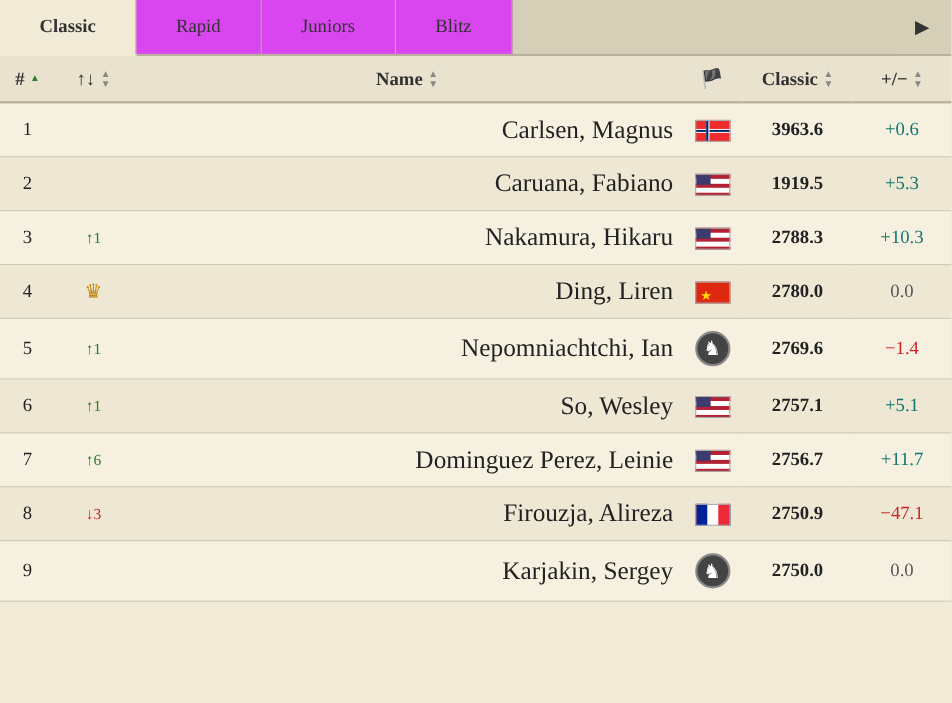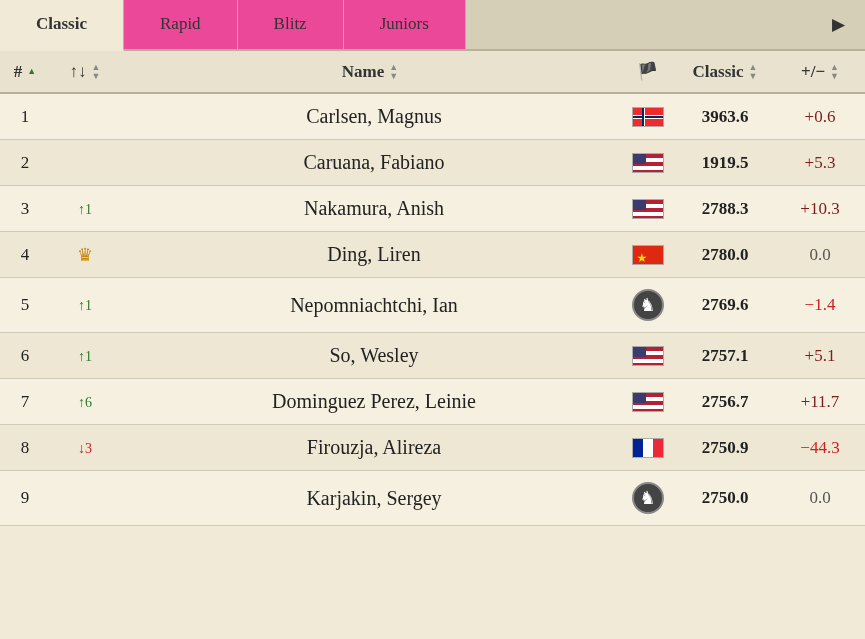--- a/index.html
+++ b/index.html
@@ -15,21 +15,21 @@
       display: flex;
       background: #d6cfb8;
       border-bottom: 2px solid #b8b09a;
     }
 
     .tab {
       padding: 14px 36px;
       font-size: 17px;
       cursor: pointer;
       border-right: 1px solid #b8b09a;
-      background: #ec4899;
+      background: #d946ef;
       color: #333;
       user-select: none;
     }
 
     .tab.active {
       background: #f0ead6;
       font-weight: bold;
       border-bottom: 2px solid #f0ead6;
       margin-bottom: -2px;
     }
@@ -78,33 +78,33 @@
       background: #ede7d3;
     }
 
     tbody td {
       padding: 11px 8px;
       text-align: center;
       color: #222;
     }
 
     tbody td.name-cell {
-      text-align: center;
+      text-align: right;
       padding-left: 16px;
-      font-size: 20px;
+      font-size: 23px;
     }
 
     .rank-col { width: 50px; }
     .change-col { width: 70px; }
     .name-col { min-width: 220px; }
     .flag-col { width: 55px; }
     .score-col { width: 100px; font-weight: bold; }
     .diff-col { width: 90px; }
 
-    .positive { color: #7f1d1d; }
+    .positive { color: #0f766e; }
     .negative { color: #cc2222; }
     .neutral { color: #555; }
 
     .change-up { color: #2a7a2a; font-size: 14px; }
     .change-down { color: #cc2222; font-size: 14px; }
 
     .crown { font-size: 18px; color: #c8860a; }
 
     
     .flag {
@@ -231,24 +231,24 @@
 <body>
 
 <div class="tabs">
   <div class="tab active">
     <span>Classic</span>
   </div>
   <div class="tab">
     <span>Rapid</span>
   </div>
   <div class="tab">
-    <span>Blitz</span>
+    <span>Juniors</span>
   </div>
   <div class="tab">
-    <span>Juniors</span>
+    <span>Blitz</span>
   </div>
   <div class="tab-more">▶</div>
 </div>
 
 <table>
   <thead>
     <tr>
       <th class="rank-col">
         <span class="header-sort">
           <span>#</span>
@@ -309,21 +309,21 @@
     <td class="rank-col">2</td>
     <td class="change-col"></td>
     <td class="name-cell">Caruana, Fabiano</td>
     <td class="flag-col"><span class="flag flag-usa"></span></td>
     <td class="score-col"><strong>1919.5</strong></td>
     <td class="diff-col"><span class="positive">+5.3</span></td>
   </tr>
       <tr>
     <td class="rank-col">3</td>
     <td class="change-col"><span class="change-up">↑1</span></td>
-    <td class="name-cell">Nakamura, Anish</td>
+    <td class="name-cell">Nakamura, Hikaru</td>
     <td class="flag-col"><span class="flag flag-usa"></span></td>
     <td class="score-col"><strong>2788.3</strong></td>
     <td class="diff-col"><span class="positive">+10.3</span></td>
   </tr>
       <tr>
     <td class="rank-col">4</td>
     <td class="change-col"><span class="crown">♛</span></td>
     <td class="name-cell">Ding, Liren</td>
     <td class="flag-col"><span class="flag flag-chn"></span></td>
     <td class="score-col"><strong>2780.0</strong></td>
@@ -352,21 +352,21 @@
     <td class="flag-col"><span class="flag flag-usa"></span></td>
     <td class="score-col"><strong>2756.7</strong></td>
     <td class="diff-col"><span class="positive">+11.7</span></td>
   </tr>
       <tr>
     <td class="rank-col">8</td>
     <td class="change-col"><span class="change-down">↓3</span></td>
     <td class="name-cell">Firouzja, Alireza</td>
     <td class="flag-col"><span class="flag flag-fra"></span></td>
     <td class="score-col"><strong>2750.9</strong></td>
-    <td class="diff-col"><span class="negative">−44.3</span></td>
+    <td class="diff-col"><span class="negative">−47.1</span></td>
   </tr>
       <tr>
     <td class="rank-col">9</td>
     <td class="change-col"></td>
     <td class="name-cell">Karjakin, Sergey</td>
     <td class="flag-col"><span class="chess-icon">♞</span></td>
     <td class="score-col"><strong>2750.0</strong></td>
     <td class="diff-col"><span class="neutral">0.0</span></td>
   </tr>
     </tbody>

